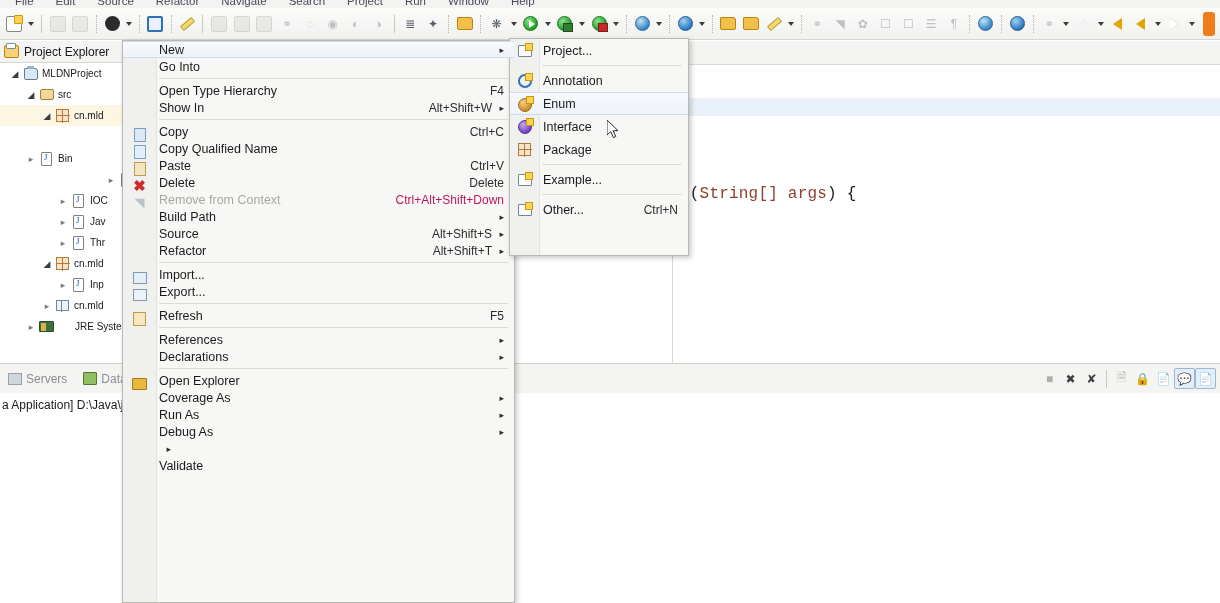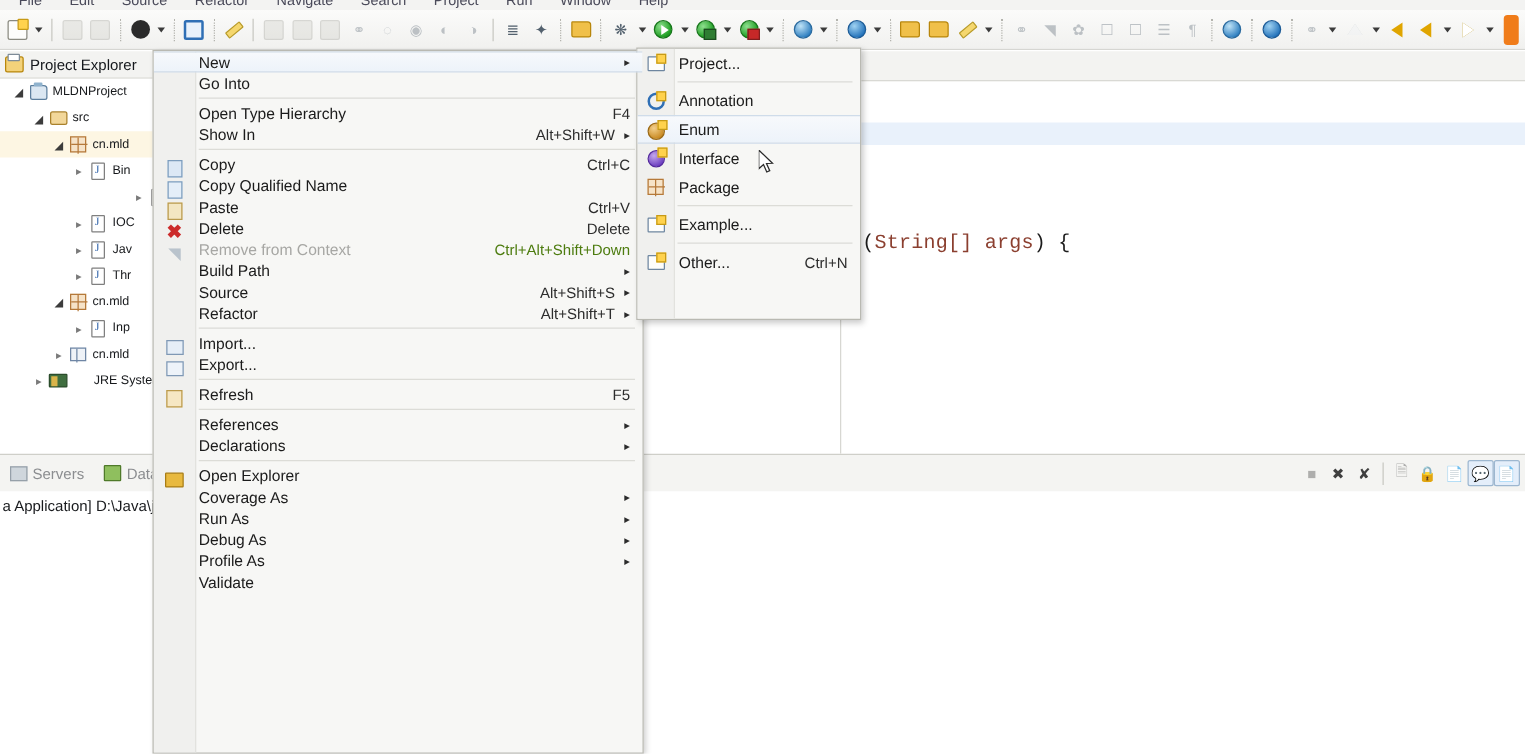--- a/index.html
+++ b/index.html
@@ -189,21 +189,21 @@
   .gutter { position: absolute; left: 0; top: 0; width: 34px; height: 100%;
         background: #f0f0ee; border-right: 1px solid #e2e2de; }
   .mrow { position: relative; height: 17px; display: flex; align-items: center;
         font-size: 12.5px; color: #1b1b1b; padding-left: 36px; padding-right: 10px;
         white-space: nowrap; z-index: 1; }
   .mrow.disabled { color: #a7a7a4; }
   .mrow.hl { background: linear-gradient(#f7f9fc, #edf3fa);
         border-top: 1px solid #cfdcea; border-bottom: 1px solid #cfdcea; }
   .mrow .mlabel { flex: 1 1 auto; }
   .mrow .maccel { color: #2d2d2d; font-size: 12px; padding-left: 18px; }
-  .mrow.disabled .maccel { color: #4d7c0f; }
+  .mrow.disabled .maccel { color: #be185d; }
   .mrow .msub { width: 12px; text-align: right; color: #2b2b2b; font-size: 9px; }
   .mrow .micon { position: absolute; left: 8px; top: 3px; width: 17px; height: 17px;
         display: inline-flex; align-items: center; justify-content: center; }
   .msep { height: 1px; margin: 3px 6px 3px 36px; background: #dcdcd7; }
 
   .mi-copy { width: 12px; height: 14px; background: #dce8f5; border: 1px solid #7d9dbd; }
   .mi-copyq { width: 12px; height: 14px; background: #e4eef8; border: 1px solid #7d9dbd; }
   .mi-paste { width: 12px; height: 14px; background: #f3e6c2; border: 1px solid #b99a4e; }
   .mi-del { color: #cc2b2b; font-size: 15px; font-weight: bold; line-height: 1; }
   .mi-rem { color: #b9c3cc; font-size: 13px; }
@@ -443,21 +443,21 @@
         </span>
         <span style="padding-left: 3px;">src</span>
       </div>
       <div class="trow sel" style="padding-left: 40px;">
         <span class="twisty open"></span>
         <span class="ticon">
           <span class="i-pkg"></span>
         </span>
         <span style="padding-left: 3px;">cn.mld</span>
       </div>
-      <div class="trow" style="padding-left: 56px;">
+      <div class="trow" style="padding-left: 24px; margin-top: 22px;">
         <span class="twisty closed"></span>
         <span class="ticon">
           <span class="i-java"></span>
         </span>
         <span style="padding-left: 3px;">Bin</span>
       </div>
       <div class="trow" style="padding-left: 56px; margin-left: 48px;">
         <span class="twisty closed"></span>
         <span class="ticon">
           <span class="i-java"></span>
@@ -668,21 +668,20 @@
         </div>
         <div class="mrow">
           <span class="mlabel">Run As</span>
           <span class="msub">▸</span>
         </div>
         <div class="mrow">
           <span class="mlabel">Debug As</span>
           <span class="msub">▸</span>
         </div>
         <div class="mrow">
-          <span class="mlabel">Profile As</span>
           <span class="msub">▸</span>
         </div>
         <div class="mrow">
           <span class="mlabel">Validate</span>
         </div>
       </div>
   </div>
 
   <div class="submenu">
     <div class="gutter"></div>

